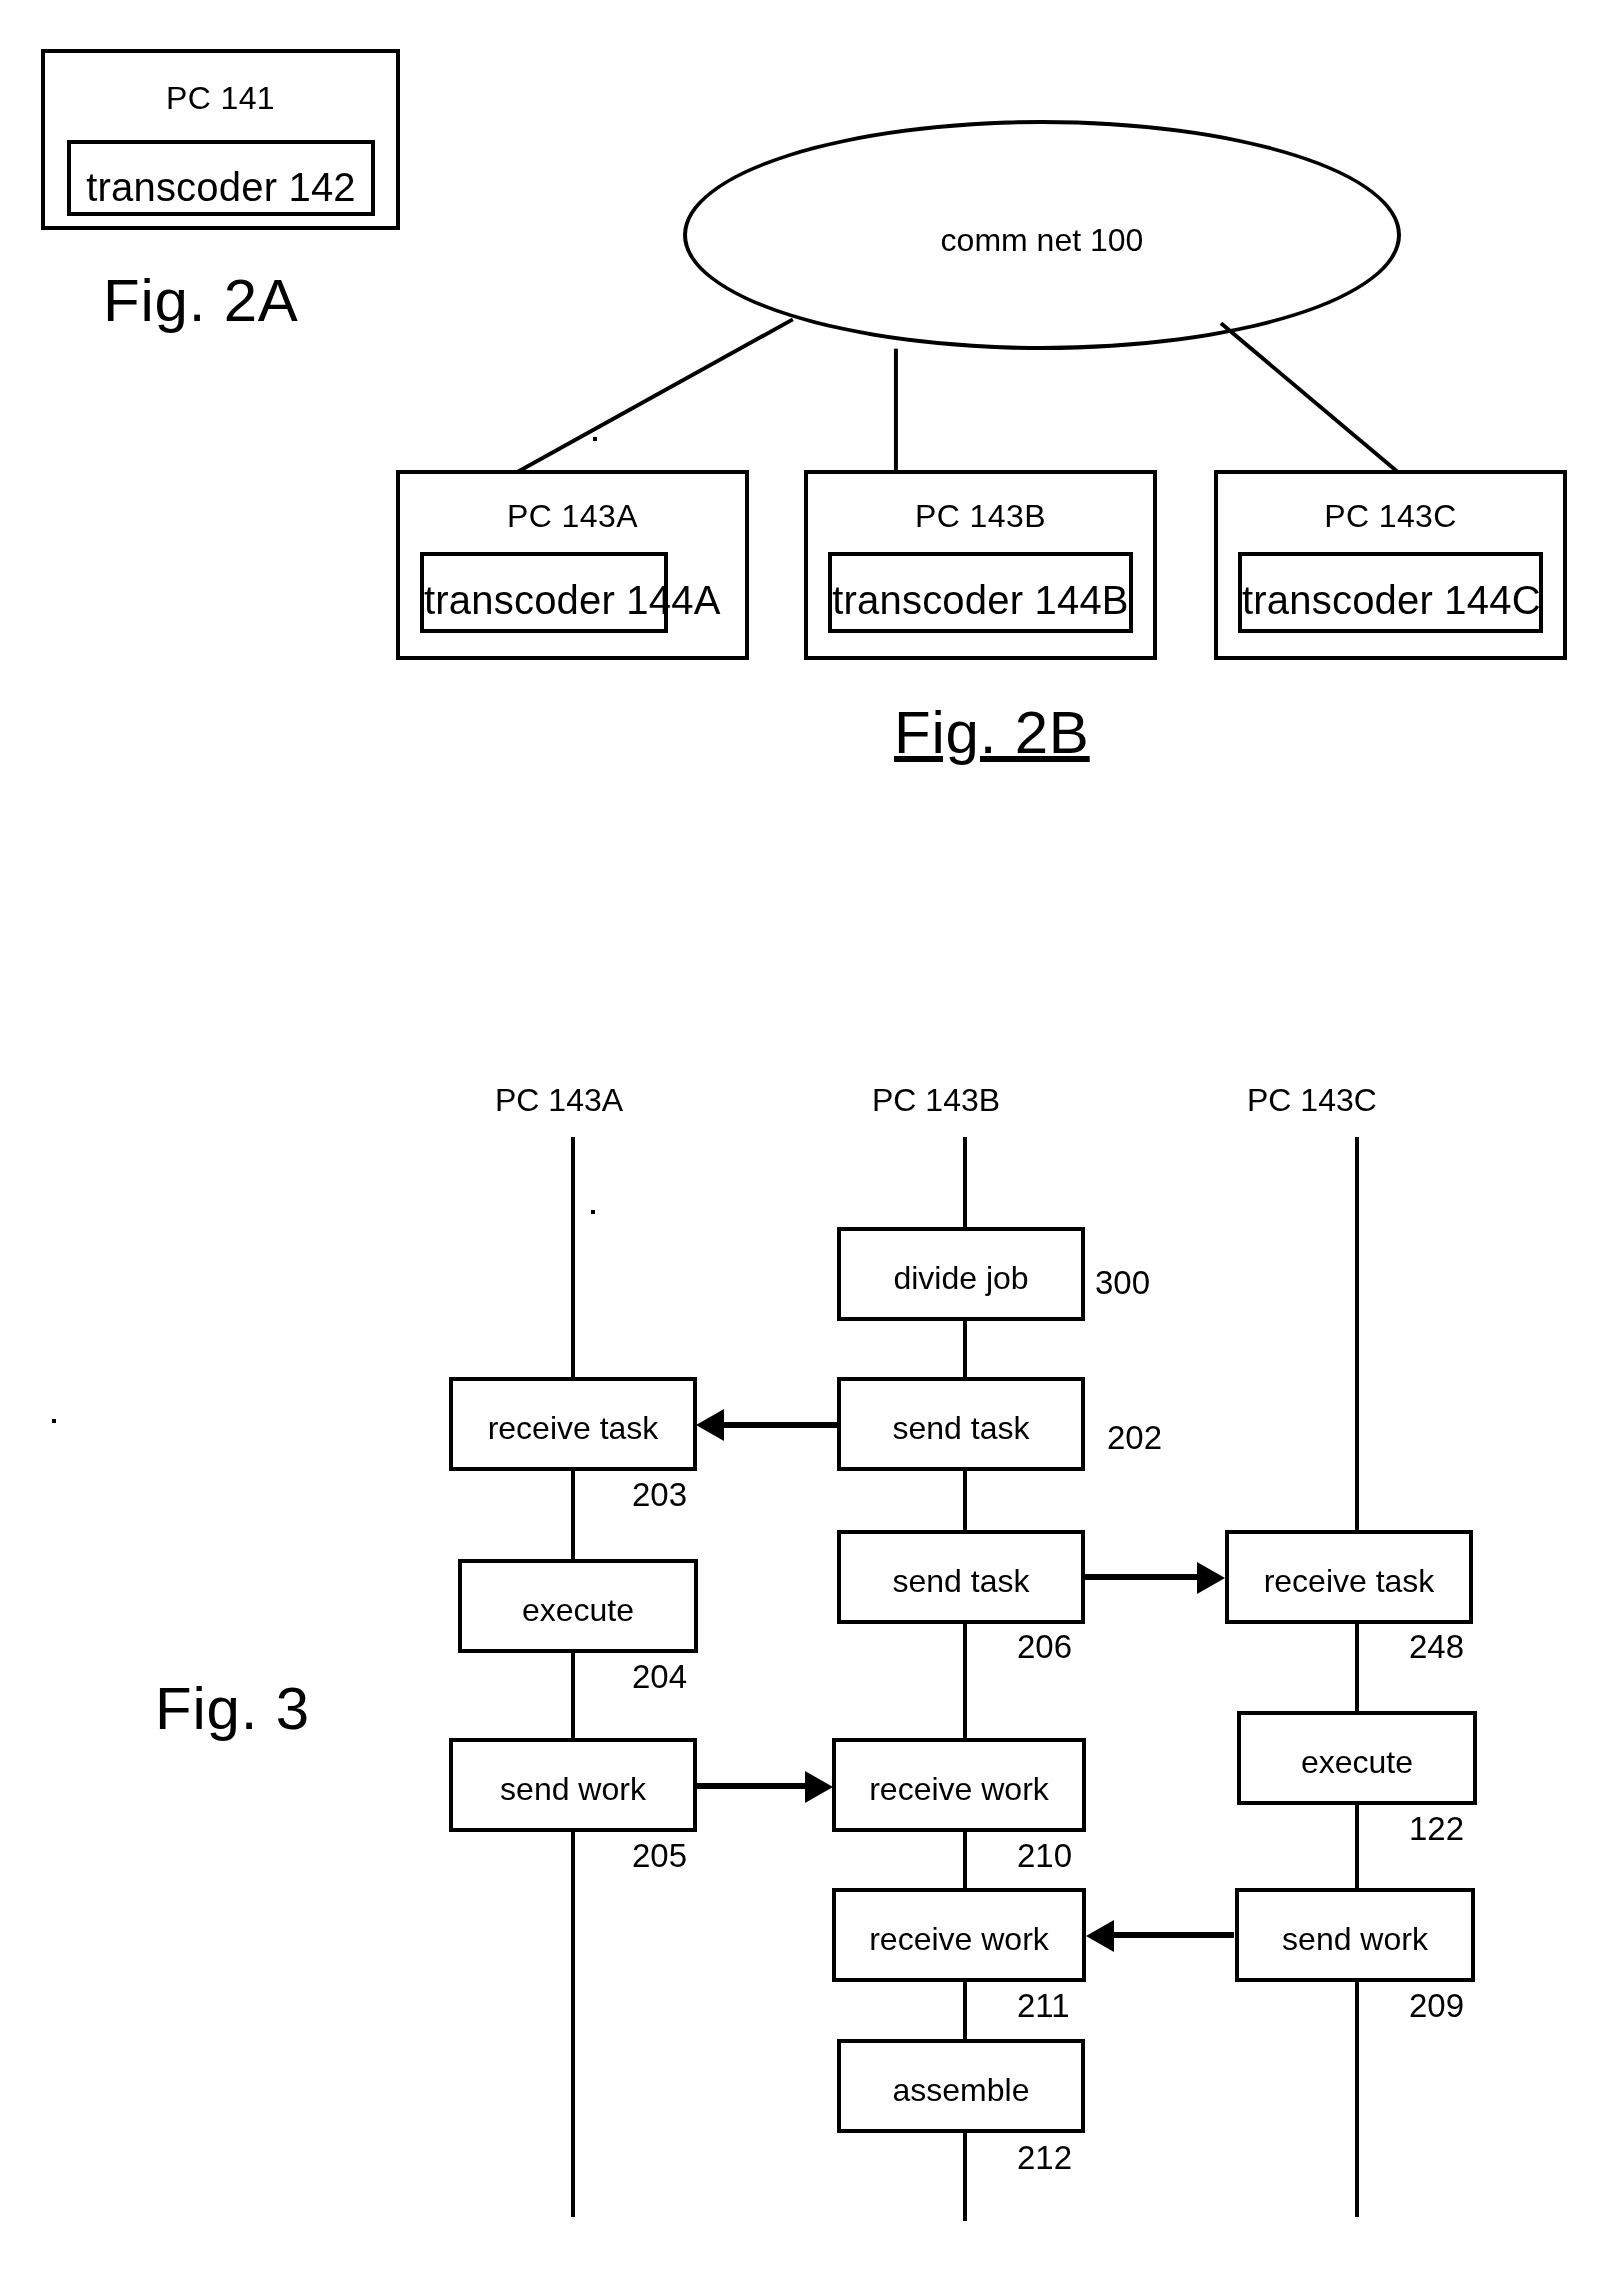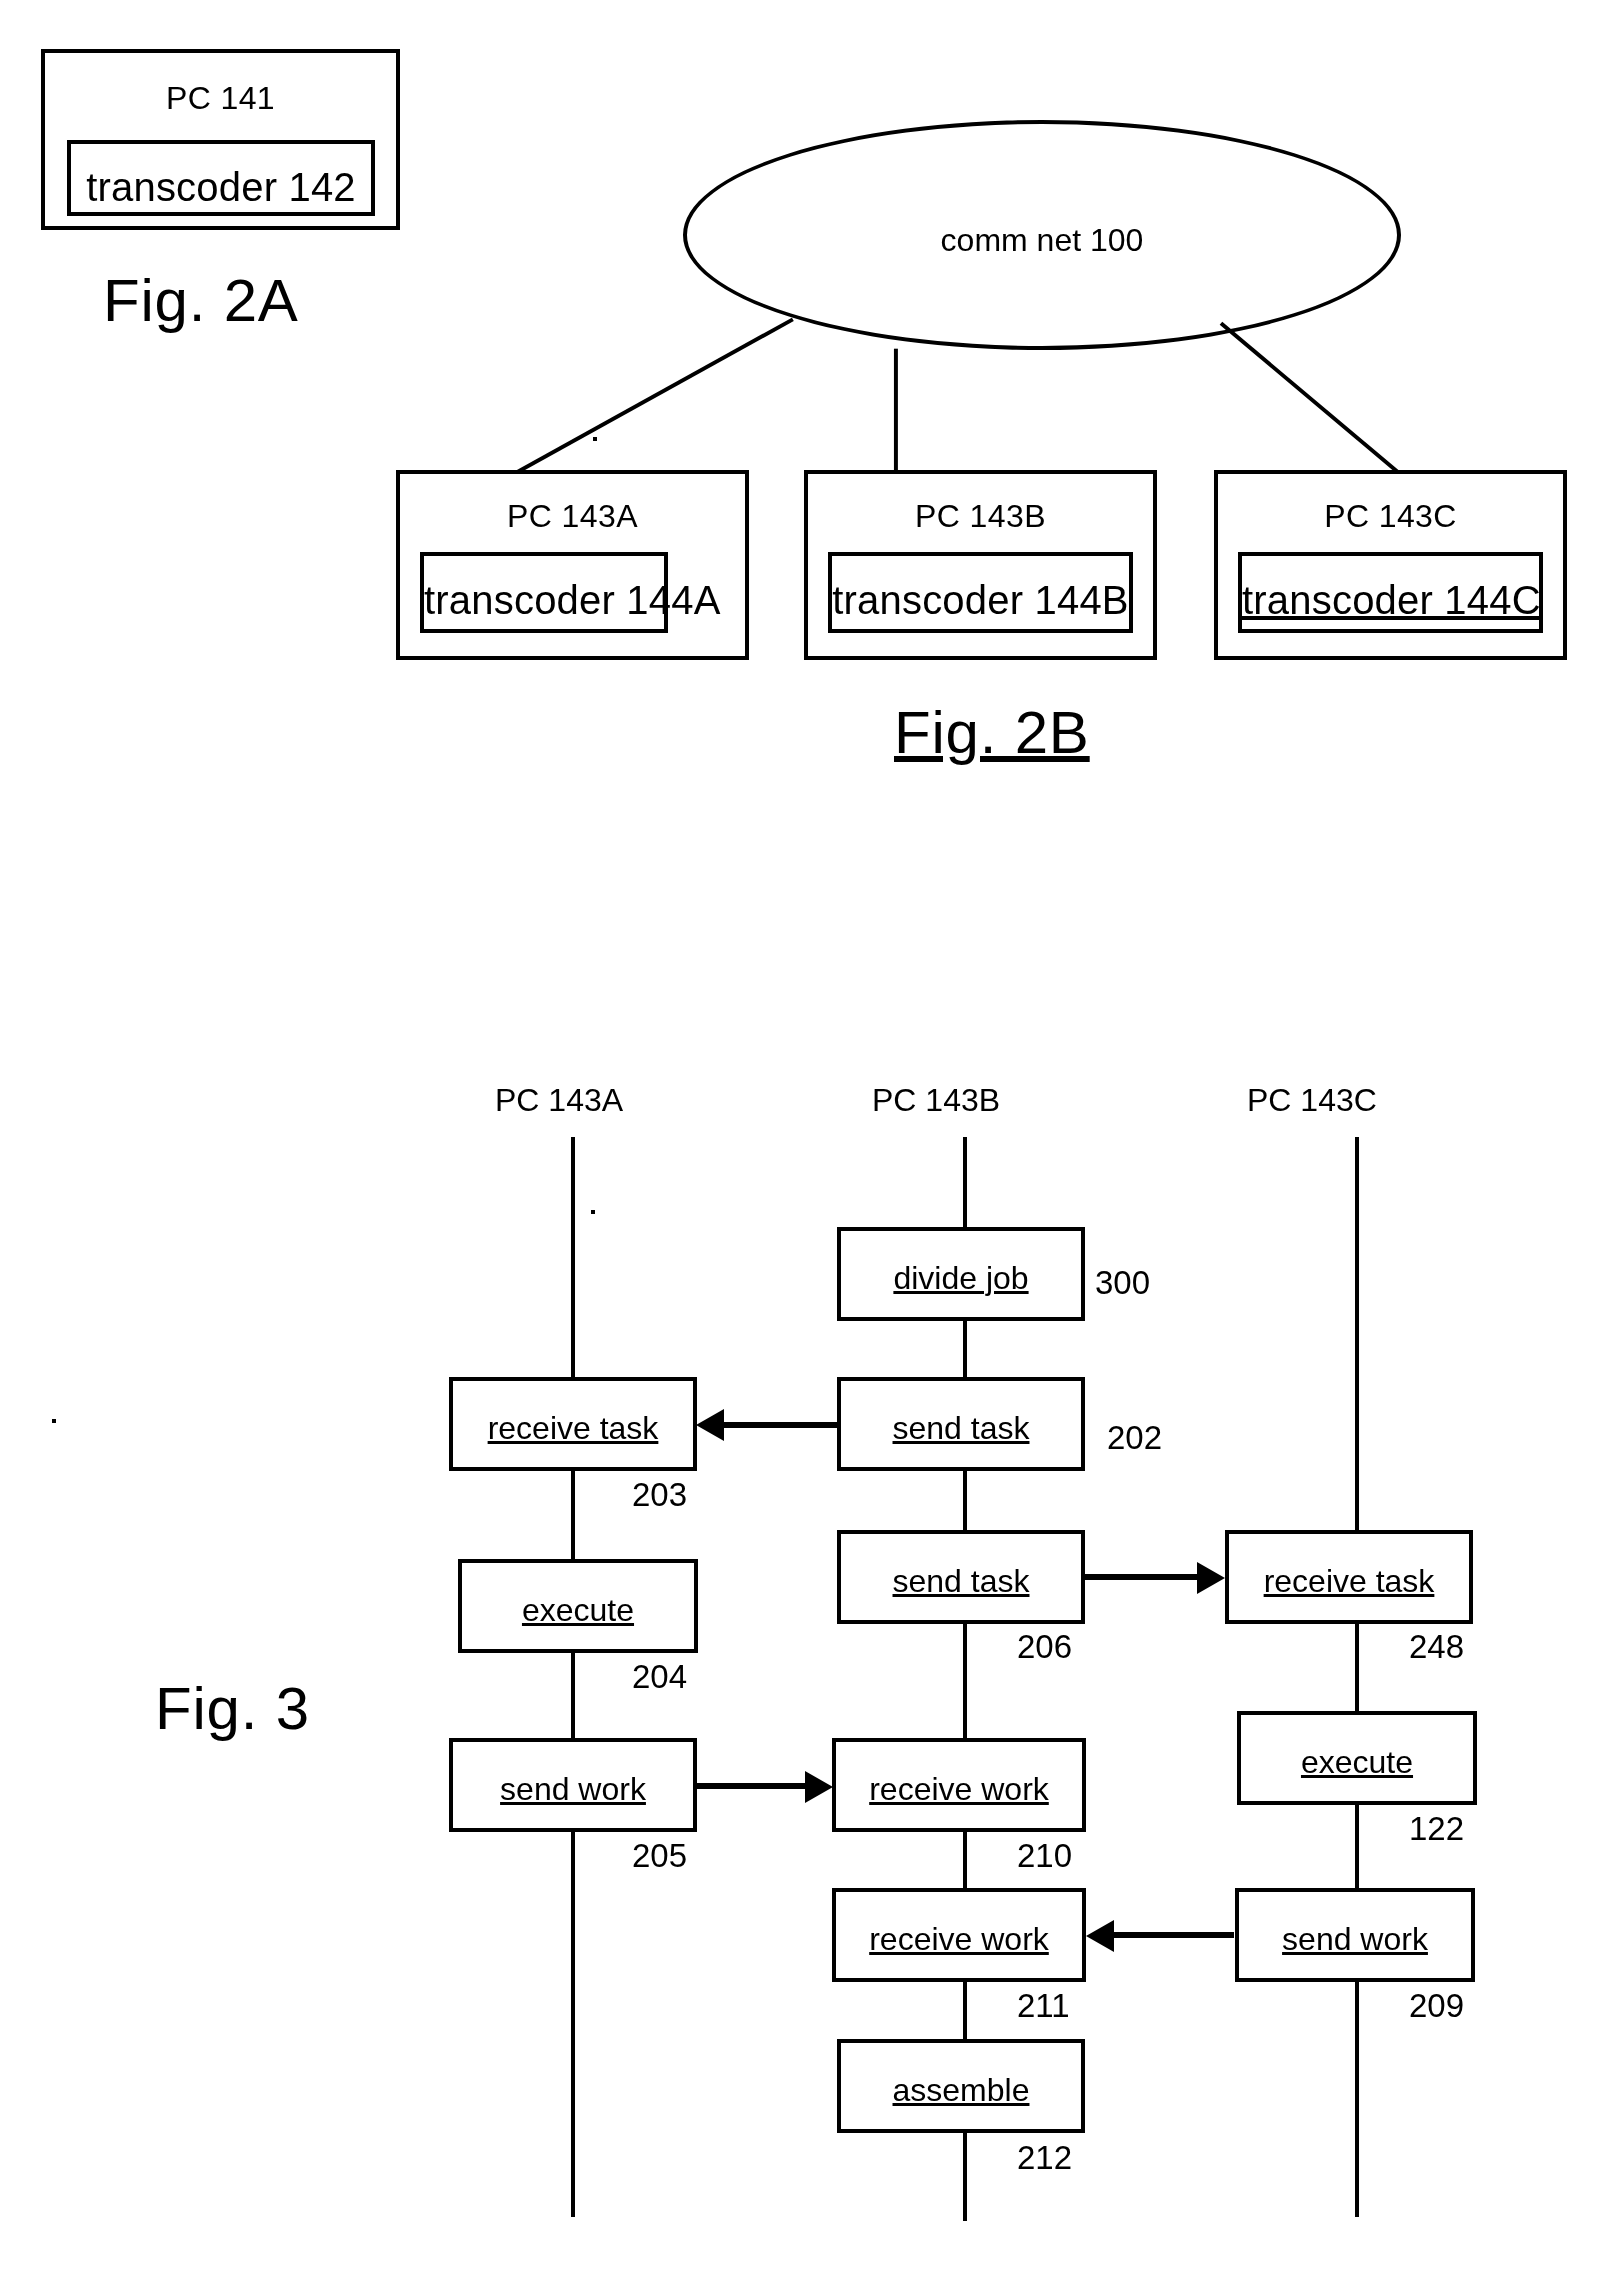--- a/index.html
+++ b/index.html
@@ -42,21 +42,21 @@
     position: absolute;
     white-space: nowrap;
   }
 
   
   .t-pc       { font-size: 32px; letter-spacing: 0.4px; }
   .t-trans    { font-size: 40px; letter-spacing: 0.2px; }
   .t-net      { font-size: 32px; }
   .t-fig      { font-size: 60px; letter-spacing: 0.8px; }
   .t-life     { font-size: 32px; }
-  .t-step     { font-size: 32px; text-decoration: underline; }
+  .t-step     { font-size: 32px; }
   .t-num      { font-size: 33px; }
 
   
   .ellipse {
     position: absolute;
     box-sizing: border-box;
     border: 4.8px solid #000;
     border-radius: 50%;
     background: #fff;
     display: flex;
@@ -139,21 +139,21 @@
   <span class="lbl t-pc" style="left:0; right:0; top:24px; text-align:center;">PC 143B</span>
 </div>
 <div class="pbox-inner" style="left:828px; top:552px; width:305px; height:81px;">
   <span class="lbl t-trans" style="left:0; right:0; top:22px; text-align:center;">transcoder 144B</span>
 </div>
 
 <div class="pbox" style="left:1214px; top:470px; width:353px; height:190px;">
   <span class="lbl t-pc" style="left:0; right:0; top:24px; text-align:center;">PC 143C</span>
 </div>
 <div class="pbox-inner" style="left:1238px; top:552px; width:305px; height:81px;">
-  <span class="lbl t-trans" style="left:0; right:0; top:22px; text-align:center;text-decoration:underline;">transcoder 144C</span>
+  <span class="lbl t-trans" style="left:0; right:0; top:22px; text-align:center;">transcoder 144C</span>
 </div>
 
 <div class="lbl t-fig" style="left:894px; top:698px;text-decoration:underline;">Fig. 2B</div>
 
 <div class="lbl t-fig" style="left:155px; top:1674px;">Fig. 3</div>
 
 <div class="lbl t-life" style="left:495px; top:1082px;">PC 143A</div>
 <div class="lbl t-life" style="left:872px; top:1082px;">PC 143B</div>
 <div class="lbl t-life" style="left:1247px; top:1082px;">PC 143C</div>
 

